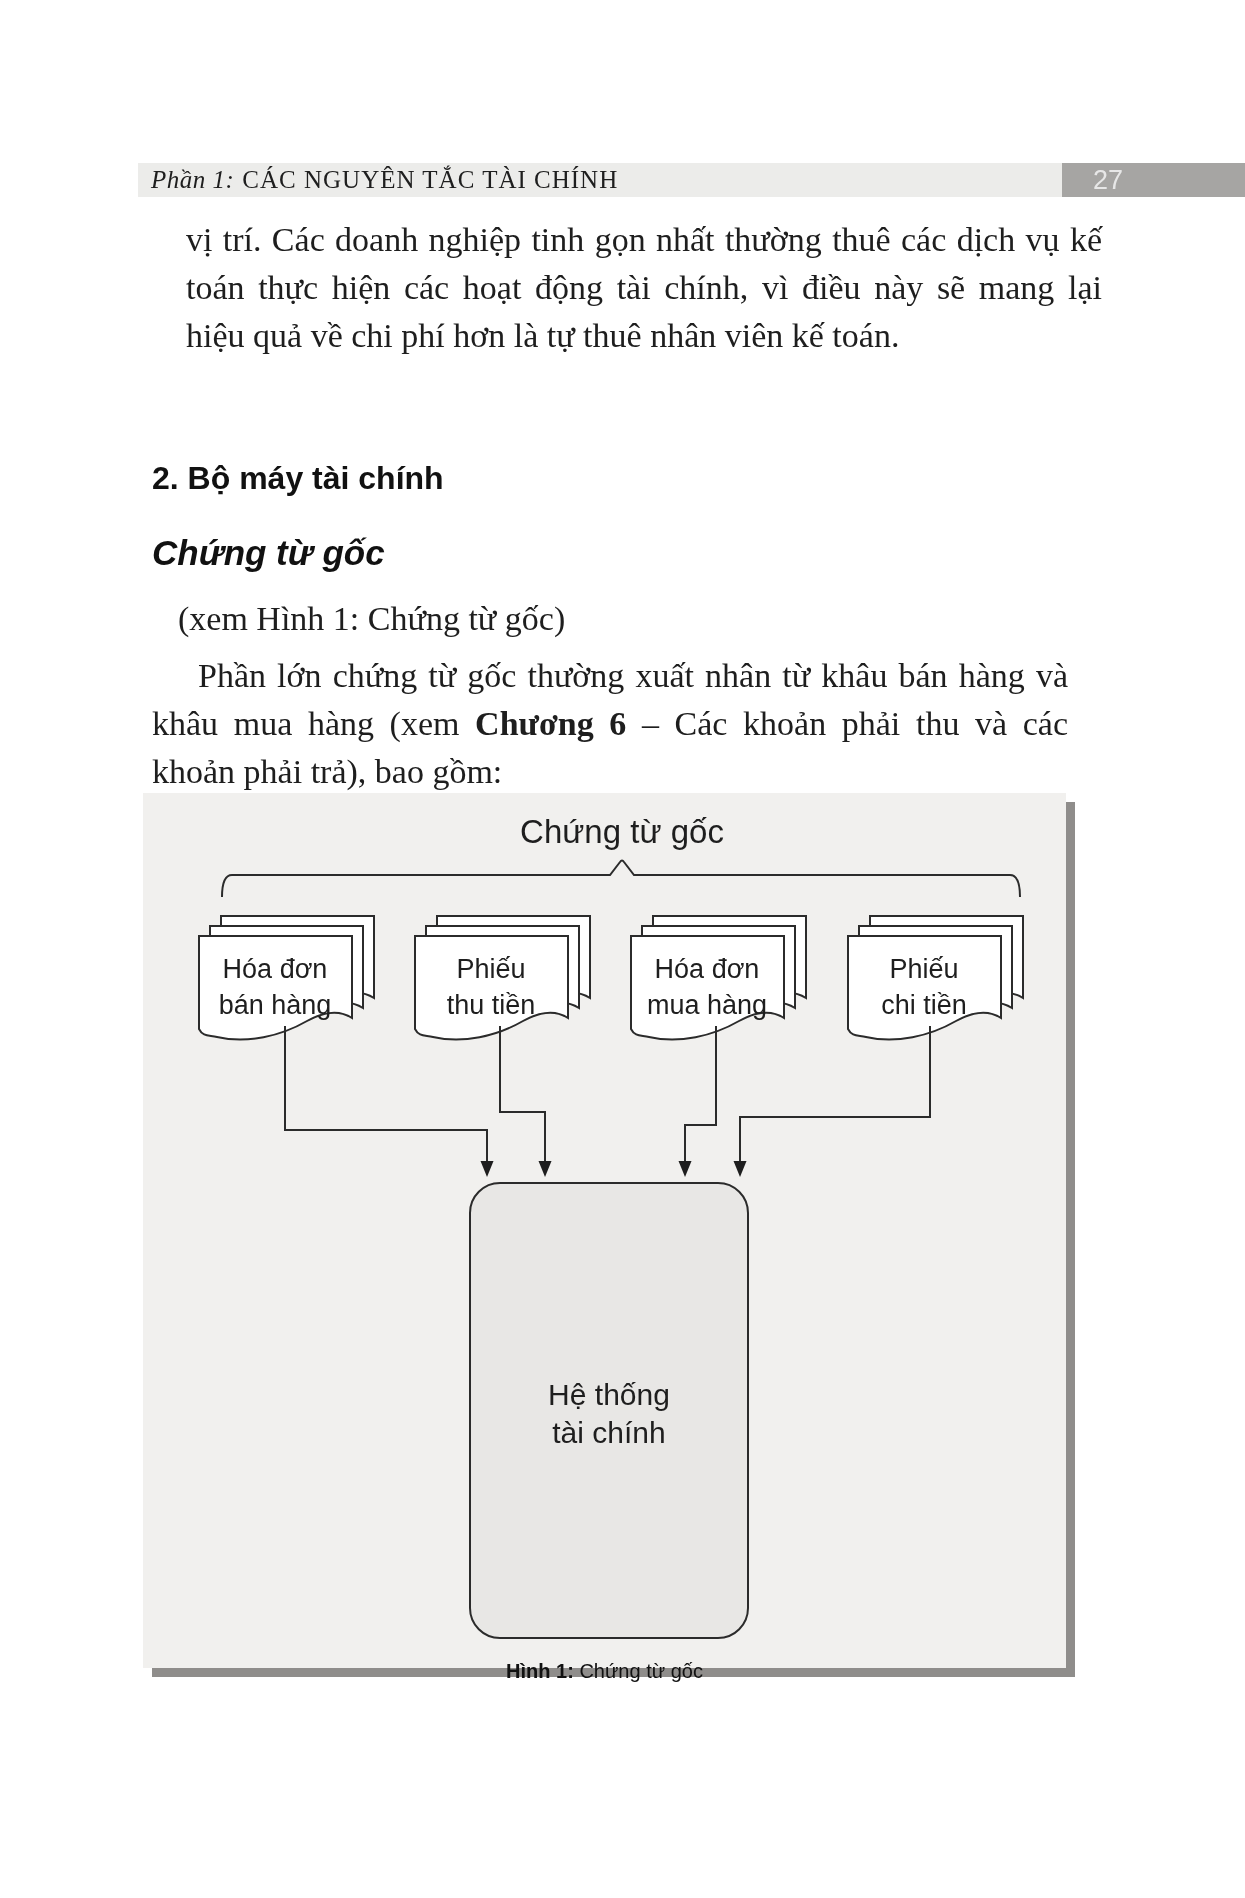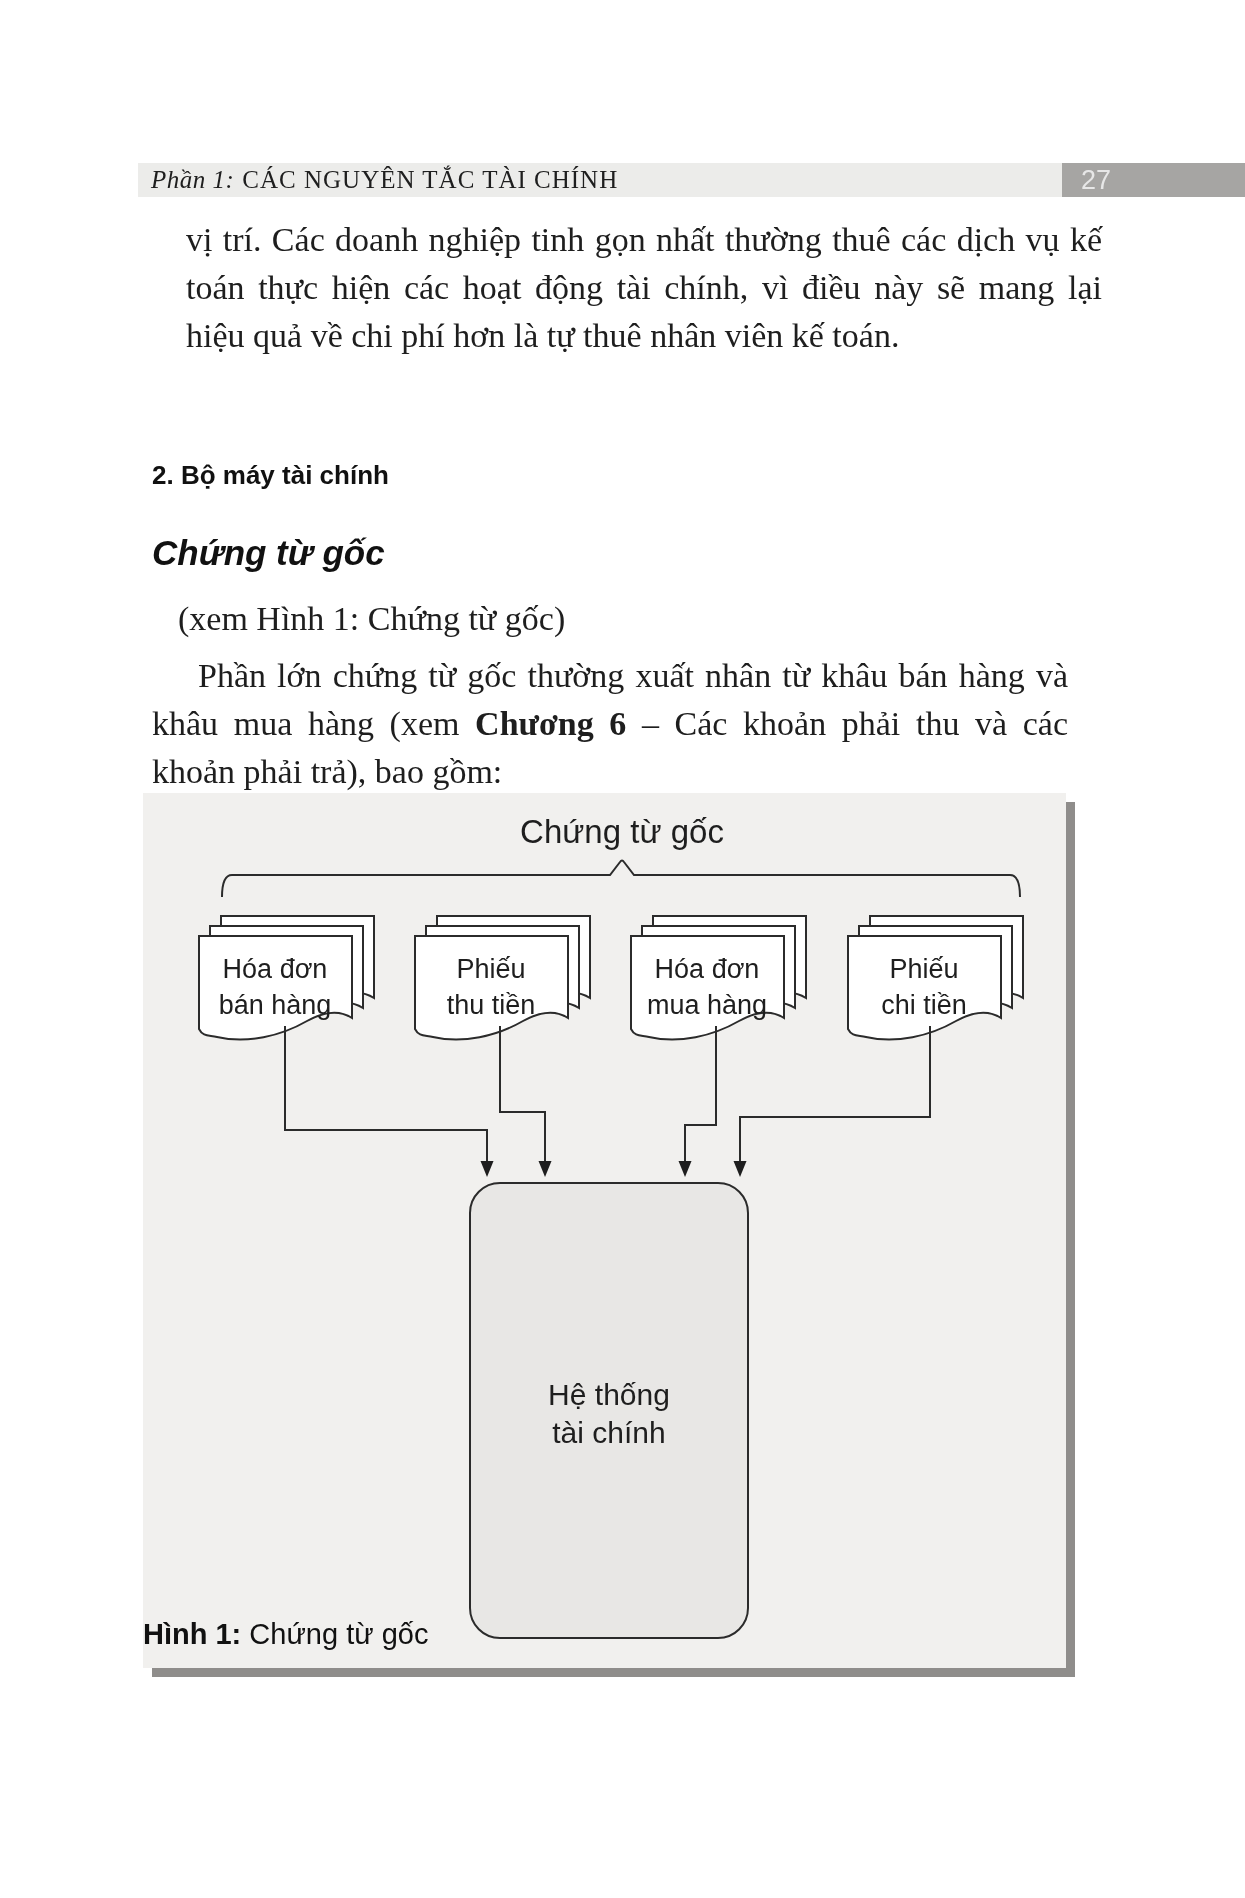--- a/index.html
+++ b/index.html
@@ -9,48 +9,48 @@
 
   
   .header-band{left:138px;top:163px;width:1056px;height:34px;background:#ececea;
                display:flex;align-items:center;}
   .header-band .inner{padding-left:13px;font-size:25px;letter-spacing:.5px;white-space:nowrap;}
   .part-label{font-style:italic;}
   .part-title{margin-left:8px;letter-spacing:1px;}
   .page-num-box{left:1062px;top:163px;width:183px;height:34px;background:#a6a5a3;
                 display:flex;align-items:center;}
   .page-num-box span{color:#e7e7e7;font-family:"Liberation Sans",sans-serif;
-                     font-size:27px;margin-left:19px;}
+                     font-size:27px;margin-left:31px;}
 
   
   .para{left:152px;width:916px;font-size:34px;line-height:48px;text-align:justify;}
   .para1{top:216px;margin-left:34px;}
   .h-section{left:152px;top:460px;font-family:"Liberation Sans",sans-serif;
-             font-weight:bold;font-size:26px;color:#111;}
+             font-weight:bold;font-size:32px;color:#111;}
   .h-sub{left:152px;top:533px;font-family:"Liberation Sans",sans-serif;
          font-weight:bold;font-style:italic;font-size:35px;color:#111;}
   .fig-ref{left:152px;top:600px;font-size:34px;margin-left:26px;}
   .para2{top:652px;text-indent:46px;}
   .para2 b{font-weight:bold;}
 
   
   .figure-panel{left:143px;top:793px;width:923px;height:875px;background:#f1f0ee;
                 box-shadow:9px 9px 0 0 #8f8d8b;}
   .figure-panel svg{display:block;width:923px;height:875px;}
   svg text{font-family:"Liberation Sans",sans-serif;fill:#1e1e1e;}
   .fig-title{font-size:33px;}
   .doc-label{font-size:27px;text-anchor:middle;}
   .box-label{font-size:30px;text-anchor:middle;}
   .line{fill:none;stroke:#2b2b2b;stroke-width:2;}
   .page-shape{fill:#ffffff;stroke:#2b2b2b;stroke-width:2;}
   .arrow-head{fill:#1e1e1e;stroke:none;}
 
   
-  .caption{left:143px;top:1618px;width:923px;
-           font-family:"Liberation Sans",sans-serif;font-size:29px;color:#111;}
+  .caption{left:143px;top:1660px;width:923px;text-align:center;
+           font-family:"Liberation Sans",sans-serif;font-size:20px;color:#111;}
   .caption b{font-weight:bold;}
 </style>
 </head>
 <body>
 
 <div class="abs header-band">
   <div class="inner">
     <span class="part-label">Phần 1:</span><span class="part-title">CÁC NGUYÊN TẮC TÀI CHÍNH</span>
   </div>
 </div>

